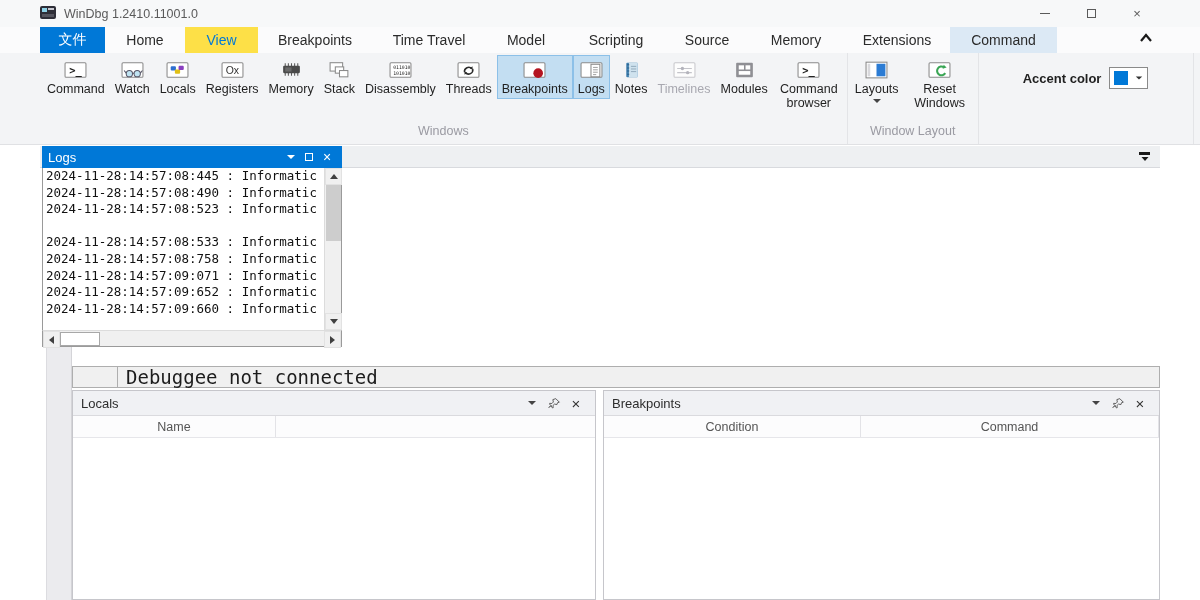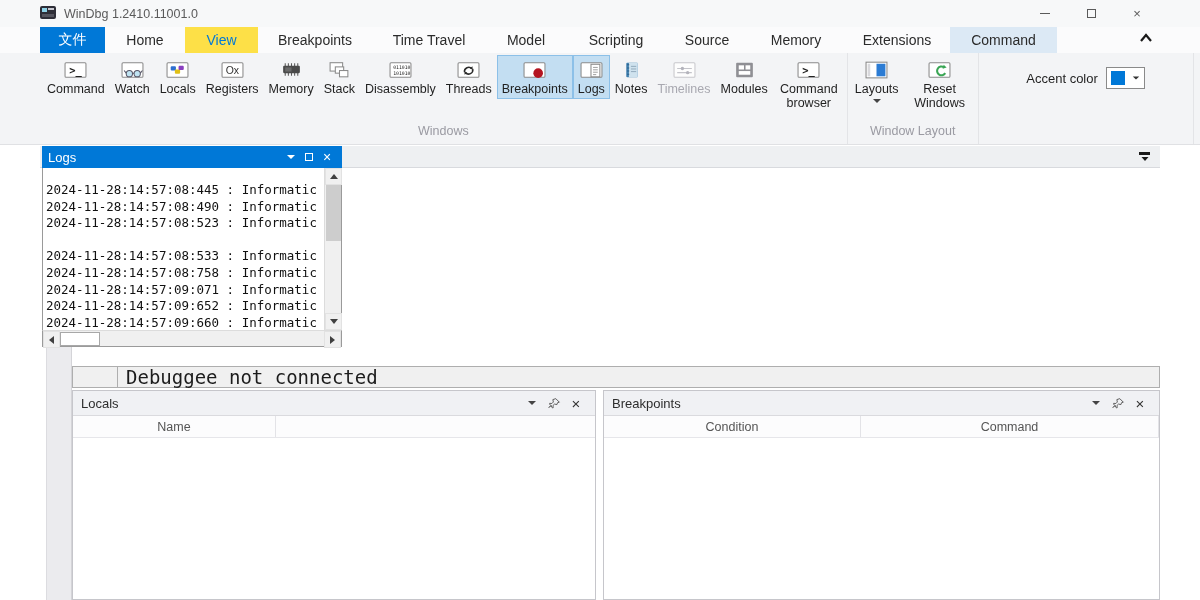--- a/index.html
+++ b/index.html
@@ -64,21 +64,21 @@
   .logstitle { height:22px; background:var(--accent); color:#fff; display:flex; align-items:center;
                padding:0 6px; font-size:13px; }
   .logstitle .sp { flex:1; }
   .lt-btn { width:18px; height:18px; display:flex; align-items:center; justify-content:center; color:#fff; }
   .lt-caret { width:0; height:0; border-left:4px solid transparent; border-right:4px solid transparent;
               border-top:4px solid #fff; }
   .lt-box { width:8px; height:8px; border:1px solid #fff; }
   .lt-x { font-size:14px; line-height:14px; }
   .logsbody { position:relative; height:162px; border-left:1px solid #9a9a9a; border-right:1px solid #9a9a9a;
               background:#fff; display:flex; }
-  .loglines { width:283px; overflow:hidden; padding-left:3px; padding-top:14px;
+  .loglines { width:283px; overflow:hidden; padding-left:3px; padding-top:0;
               font-family:"DejaVu Sans Mono","Liberation Mono",monospace;
               font-size:12.5px; color:#111; }
   .logline { height:16.6px; line-height:16.6px; white-space:nowrap; }
   .vscroll { width:17px; background:#f0f0f0; border-left:1px solid #dcdcdc; position:relative; }
   .vthumb { position:absolute; left:1px; top:17px; width:15px; height:56px; background:#cdcdcd; }
   .sbtn { position:absolute; left:0; width:17px; height:17px; background:#f0f0f0;
           display:flex; align-items:center; justify-content:center; border:1px solid #e2e2e2; }
   .hscroll { height:17px; background:#f0f0f0; border:1px solid #9a9a9a; border-top:1px solid #dcdcdc;
              position:relative; }
   .hthumb { position:absolute; top:1px; left:17px; width:40px; height:14px; background:#fff; border:1px solid #a8a8a8; }
@@ -328,21 +328,21 @@
                 <path d="M16.5 12.5a4.2 4.2 0 1 1-1.2-5.6" fill="none" stroke="#3aa655" stroke-width="2"></path>
                 <path d="M15 4.5l2.8 2.6-3.8 1.2z" fill="#3aa655"></path>
               </svg>
             </span>
             <span class="rlabel">Reset Windows</span>
           </div>
         </div>
       <div class="rglabel">Window Layout</div>
     </div>
     <div class="rgroup" style="width:215px;">
-      <div class="rbuttons" style="justify-content:center;">
+      <div class="rbuttons" style="justify-content:center;font-weight:bold;">
         <div class="accentctl">
           <span class="lbl">Accent color</span>
           <span class="swatchbox">
             <span class="swatch-inner" style="background: rgb(0, 120, 215);"></span>
             <span class="caret-dn"></span>
           </span>
         </div>
       </div>
     </div>
   </div>

